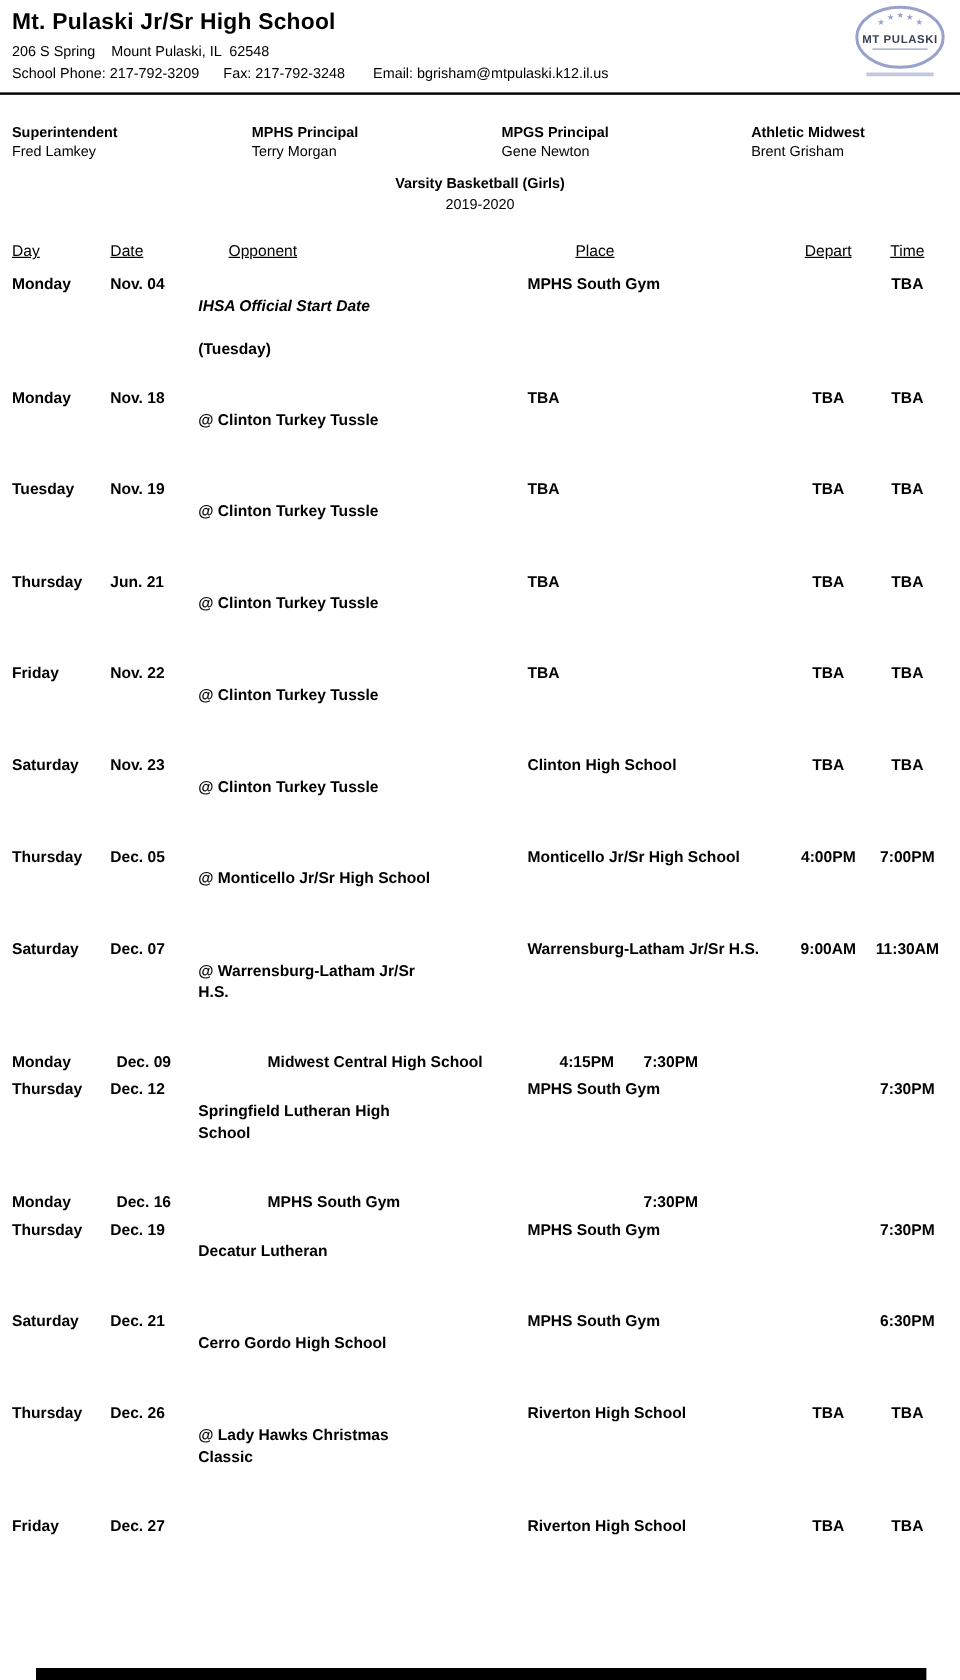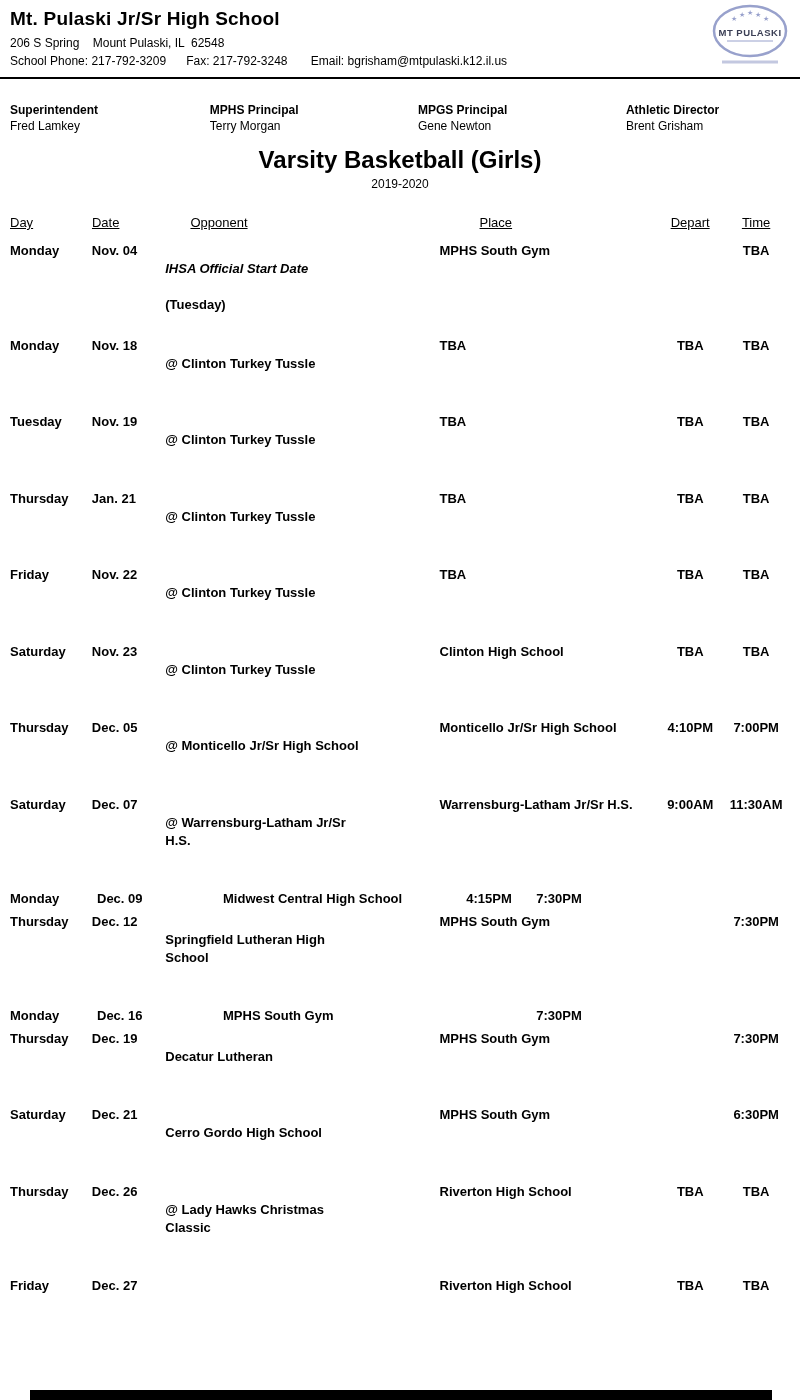--- a/index.html
+++ b/index.html
@@ -18,21 +18,21 @@
   .header-rule { border:none; border-top:2px solid #000; margin:9px -10px 0 -10px; }
 
   
   .staff-row { display:flex; margin-top:24px; font-size:12px;gap:44px; }
   .staff { width:200px; }
   .staff:first-child { width:190px; }
   .staff-title { font-weight:bold; }
   .staff-name { margin-top:2px; }
 
   
-  .doc-title { text-align:center; font-size:24px; font-weight:bold; margin-top:13px; }
+  .doc-title { text-align:center; font-size:12px; font-weight:bold; margin-top:13px; }
   .season { text-align:center; font-size:12px; margin-top:3px; }
 
   
   .sched { margin-top:24px; font-size:13px; }
   .hdr-row { display:flex; margin-bottom:12px; }
   .u { text-decoration:underline; }
   .ind-opp { display:inline-block; margin-left:25px; }
   .ind-place { display:inline-block; margin-left:40px; }
   .col-day { width:87px; }
   .col-date { width:78px; }
@@ -80,21 +80,21 @@
     </div>
     <div class="staff">
       <div class="staff-title">MPHS Principal</div>
       <div class="staff-name">Terry Morgan</div>
     </div>
     <div class="staff">
       <div class="staff-title">MPGS Principal</div>
       <div class="staff-name">Gene Newton</div>
     </div>
     <div class="staff">
-      <div class="staff-title">Athletic Director</div>
+      <div class="staff-title">Athletic Midwest</div>
       <div class="staff-name">Brent Grisham</div>
     </div>
   </div>
 
   <div class="doc-title">Varsity Basketball (Girls)</div>
   <div class="season">2019-2020</div>
 
   <div class="sched">
     <div class="hdr-row">
       <div class="col-day"><span class="u">Day</span></div>
@@ -133,21 +133,21 @@
     <div class="col-opp">
       <div>@ Clinton Turkey Tussle</div>
       
     </div>
     <div class="col-place">TBA</div>
     <div class="col-depart">TBA</div>
     <div class="col-time">TBA</div>
   </div>
         <div class="row">
     <div class="col-day">Thursday</div>
-    <div class="col-date">Jan. 21</div>
+    <div class="col-date">Jun. 21</div>
     <div class="col-opp">
       <div>@ Clinton Turkey Tussle</div>
       
     </div>
     <div class="col-place">TBA</div>
     <div class="col-depart">TBA</div>
     <div class="col-time">TBA</div>
   </div>
         <div class="row">
     <div class="col-day">Friday</div>
@@ -172,21 +172,21 @@
     <div class="col-time">TBA</div>
   </div>
         <div class="row">
     <div class="col-day">Thursday</div>
     <div class="col-date">Dec. 05</div>
     <div class="col-opp">
       <div>@ Monticello Jr/Sr High School</div>
       
     </div>
     <div class="col-place">Monticello Jr/Sr High School</div>
-    <div class="col-depart">4:10PM</div>
+    <div class="col-depart">4:00PM</div>
     <div class="col-time">7:00PM</div>
   </div>
         <div class="row">
     <div class="col-day">Saturday</div>
     <div class="col-date">Dec. 07</div>
     <div class="col-opp">
       <div>@ Warrensburg-Latham Jr/Sr
 H.S.</div>
       
     </div>

